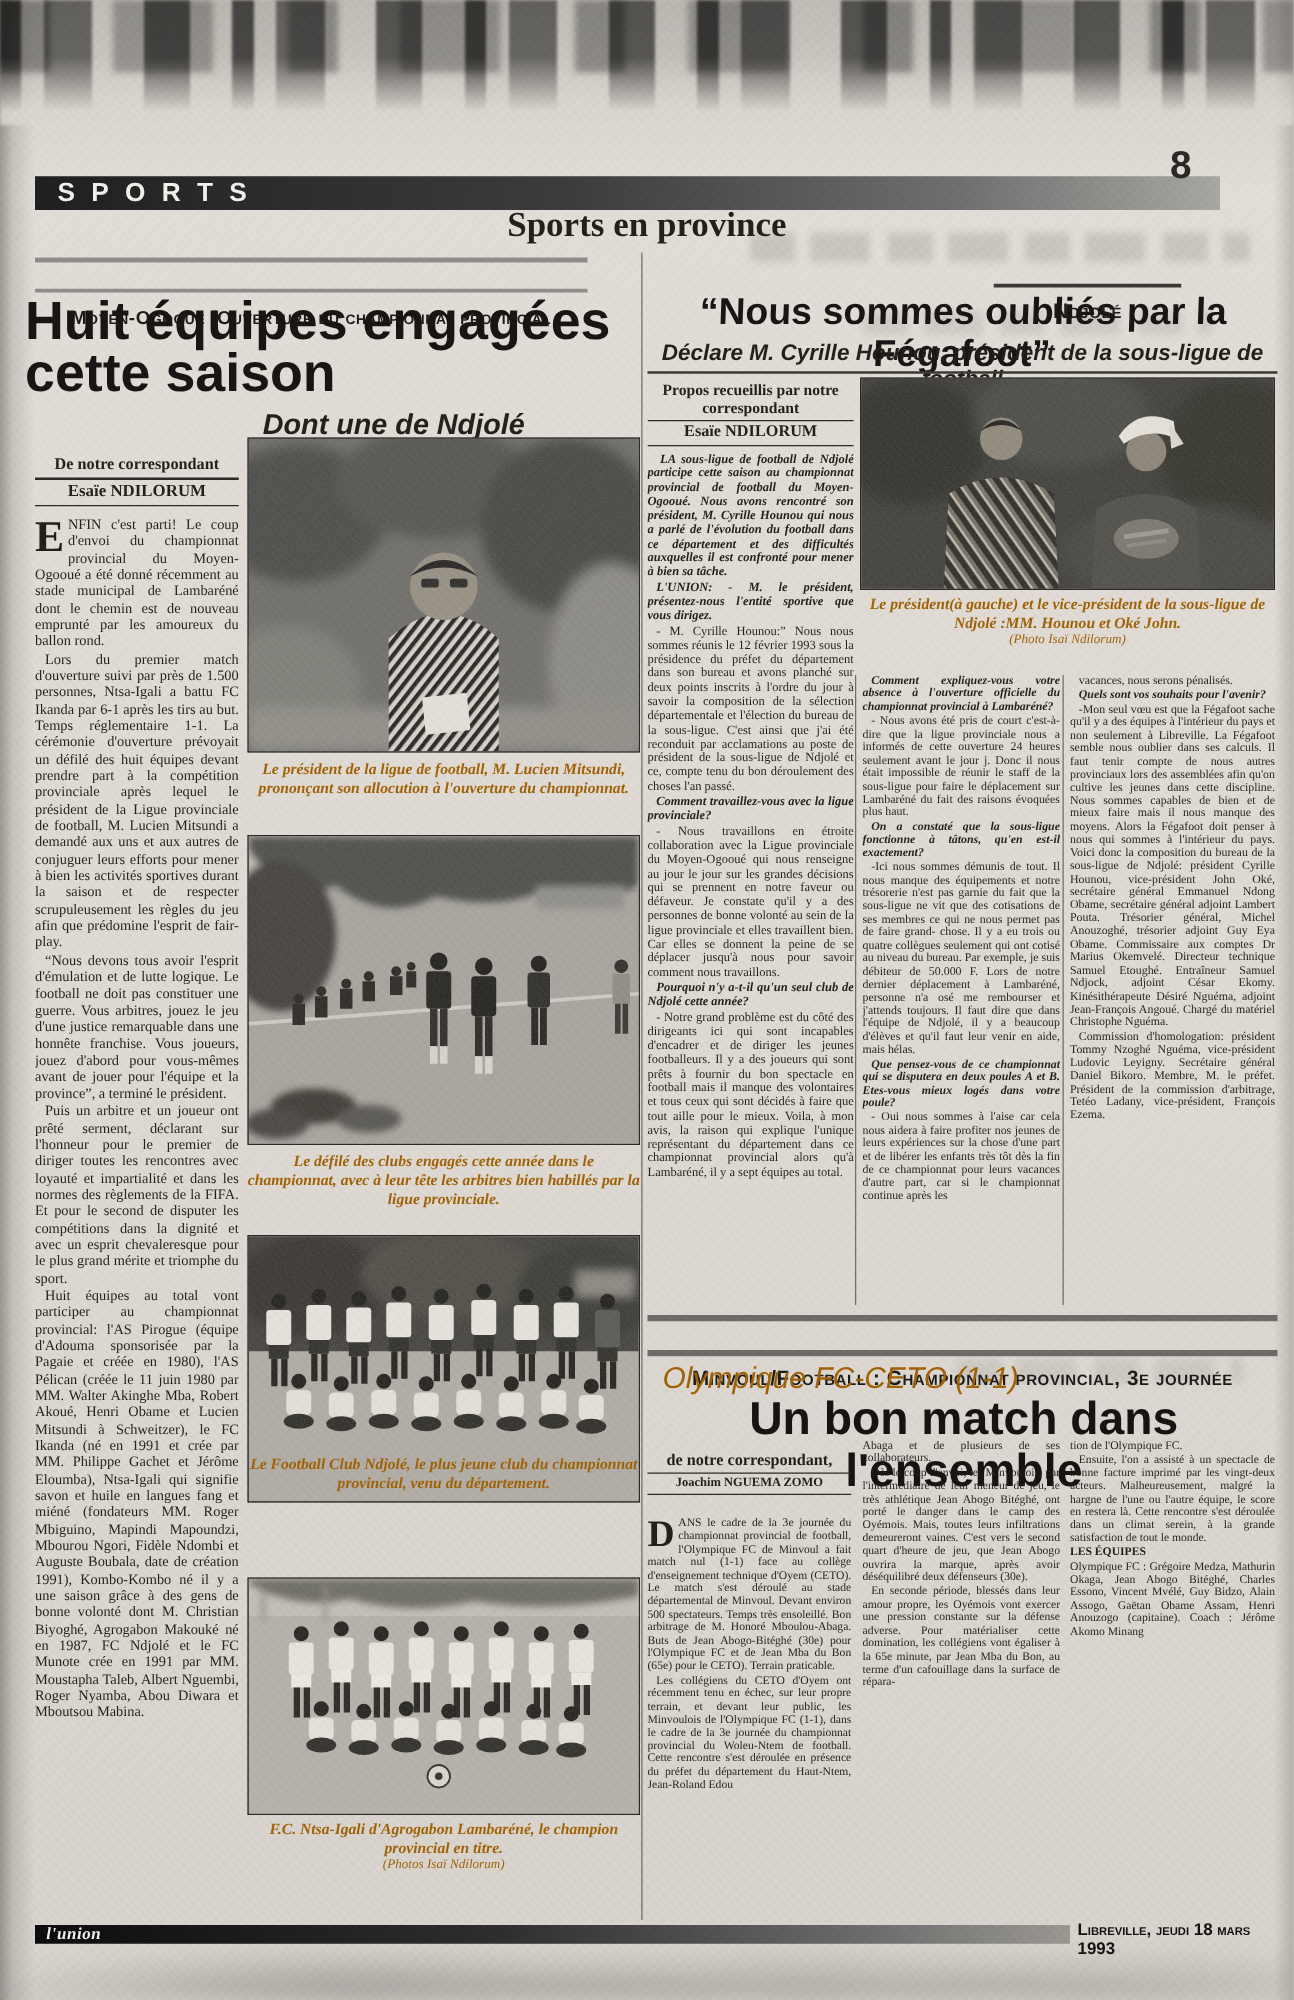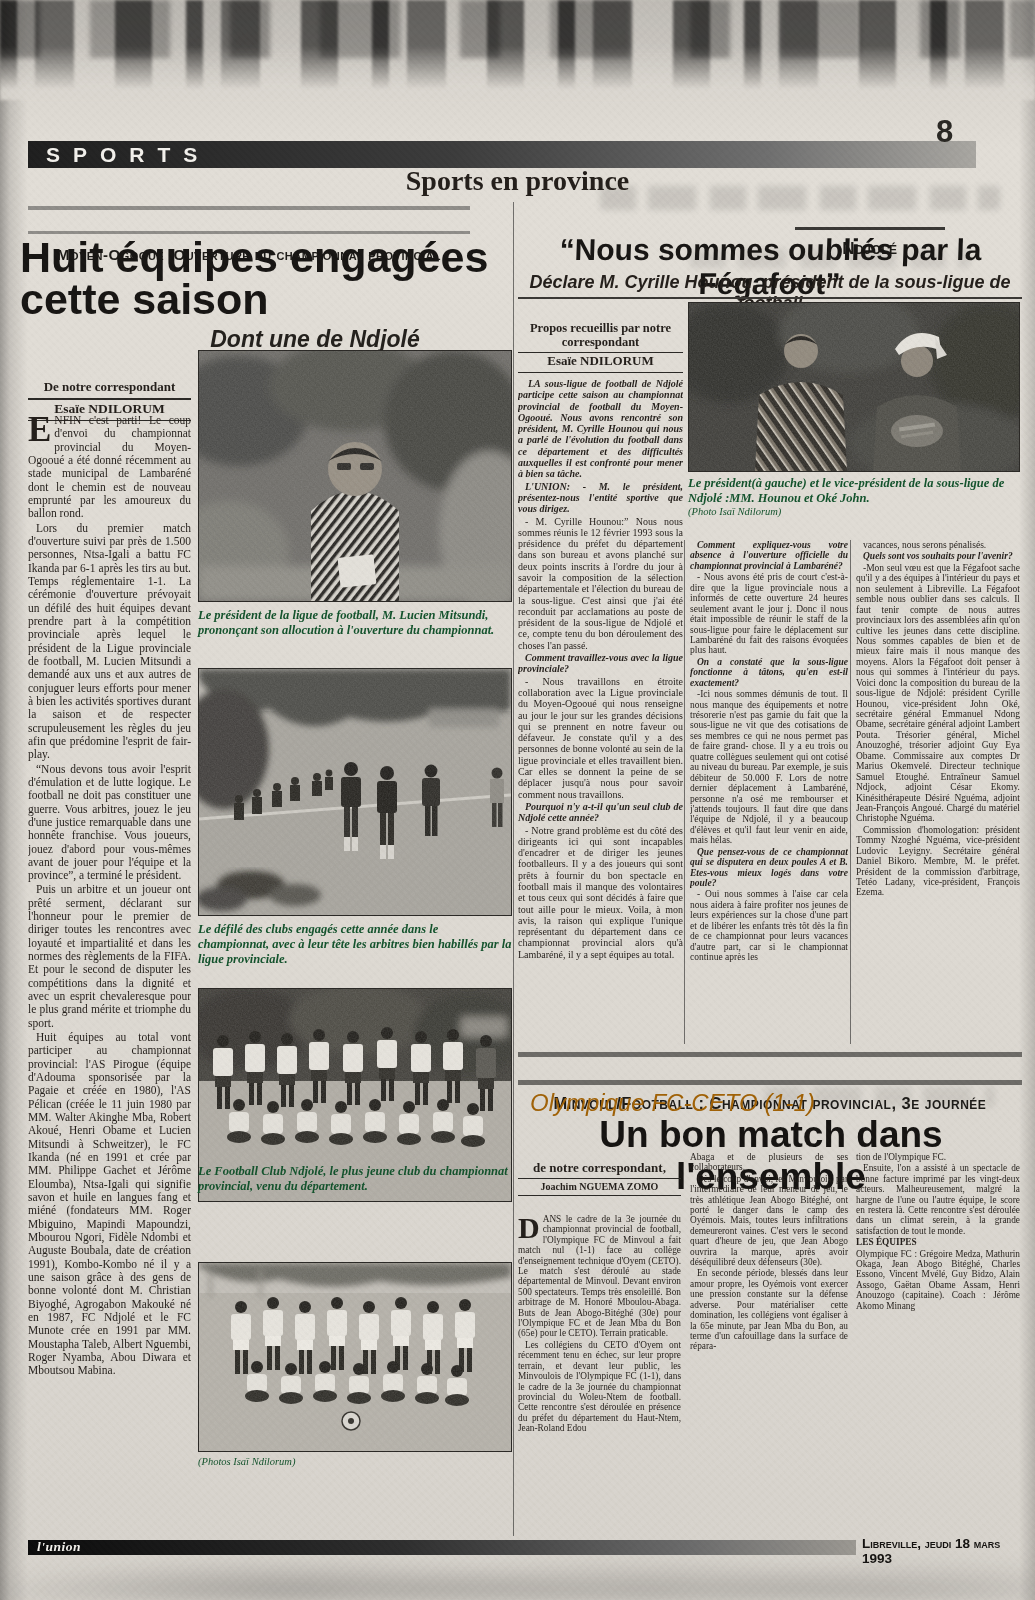--- a/index.html
+++ b/index.html
@@ -45,31 +45,31 @@
     padding-left:18px;line-height:27px;box-sizing:border-box;}
   .pageno{left:936px;top:114px;font-size:31px;font-weight:bold;color:#2a2824;}
   .province{left:0;top:165px;width:1035px;text-align:center;font-size:28px;font-weight:bold;}
 
   
   .kicker{font-weight:bold;font-variant:small-caps;letter-spacing:.5px;color:#1d1b18;margin-top:36px;}
 
   
   .l-head{left:20px;top:237px;width:486px;text-align:left;font-size:43px;line-height:.97;font-weight:bold;color:#181614;}
   .l-sub{left:150px;top:326px;width:330px;text-align:center;font-size:23px;font-style:italic;font-weight:bold;color:#24211d;}
-  .byl{box-sizing:border-box;margin-top:16px;}
+  .byl{box-sizing:border-box;}
   .byl .row{font-weight:bold;text-align:center;padding:1px 0 3px 0;border-bottom:1.6px solid #2b2926;}
   .lbody{font-size:11.5px;line-height:1.16;text-align:justify;overflow:hidden;}
   .lbody p{margin:0 0 1px 0;text-indent:8px;}
   .lbody p.first{text-indent:0;}
   .dcap{float:left;font-size:35px;line-height:.82;font-weight:bold;padding:2px 3px 0 0;}
 
   
   .photo{border:1.5px solid #2b2926;background:#7a7875;box-sizing:border-box;box-shadow:0 0 0 1px rgba(255,255,255,.25) inset;}
   .photo svg{display:block;width:100%;height:100%;}
-  .cap{font-size:12.5px;font-weight:bold;font-style:italic;line-height:1.18;color:#14532d;}
+  .cap{font-size:12.5px;font-weight:bold;font-style:italic;text-align:center;line-height:1.18;color:#a16207;}
   .credit{font-size:10.5px;font-weight:normal;display:block;}
 
   
   .r-head{left:518px;top:233px;width:504px;text-align:center;font-size:30px;font-weight:bold;color:#181614;transform:skewX(-2deg);}
   .r-sub{left:518px;top:272px;width:504px;text-align:center;font-size:18px;font-style:italic;font-weight:bold;}
   .icol{font-size:10px;line-height:1.13;text-align:justify;overflow:hidden;}
   .icol p{margin:0 0 1px 0;text-indent:7px;}
   .icol p.lede{font-style:italic;font-weight:bold;text-indent:10px;}
   .icol p.q{font-style:italic;font-weight:bold;}
   .s95{font-size:9.5px;line-height:1.1;}
@@ -445,20 +445,21 @@
           <ellipse cx="228" cy="135" rx="12" ry="6"></ellipse>
         <ellipse cx="258" cy="137" rx="12" ry="6"></ellipse>
       </g>
       <circle cx="152" cy="158" r="9" fill="#dcd9d2" stroke="#2b2924" stroke-width="1.5"></circle>
       <circle cx="152" cy="158" r="3" fill="#2b2924"></circle>
     </g>
     <rect width="312" height="188" filter="url(#gD)" opacity=".42"></rect>
   </svg>
 </div>
 <div class="abs cap" style="left:198px;top:1456px;width:314px">
+  <span>F.C. Ntsa-Igali d'Agrogabon Lambaréné, le champion provincial en titre.</span>
   <span class="credit">(Photos Isaï Ndilorum)</span>
 </div>
 
 <div class="abs kicker sans" style="left:780px;top:203px;width:180px;text-align:center;font-size:17px">Ndjolé</div>
 <div class="abs dkrule" style="left:795px;top:227px;width:150px;height:3px"></div>
 
 <h2 class="abs r-head sans" style="margin:0">“Nous sommes oubliés par la Fégafoot”</h2>
 <div class="abs r-sub sans">Déclare M. Cyrille Hounou, président de la sous-ligue de football</div>
 <div class="abs dkrule" style="left:518px;top:297px;width:504px;height:2px"></div>
 

